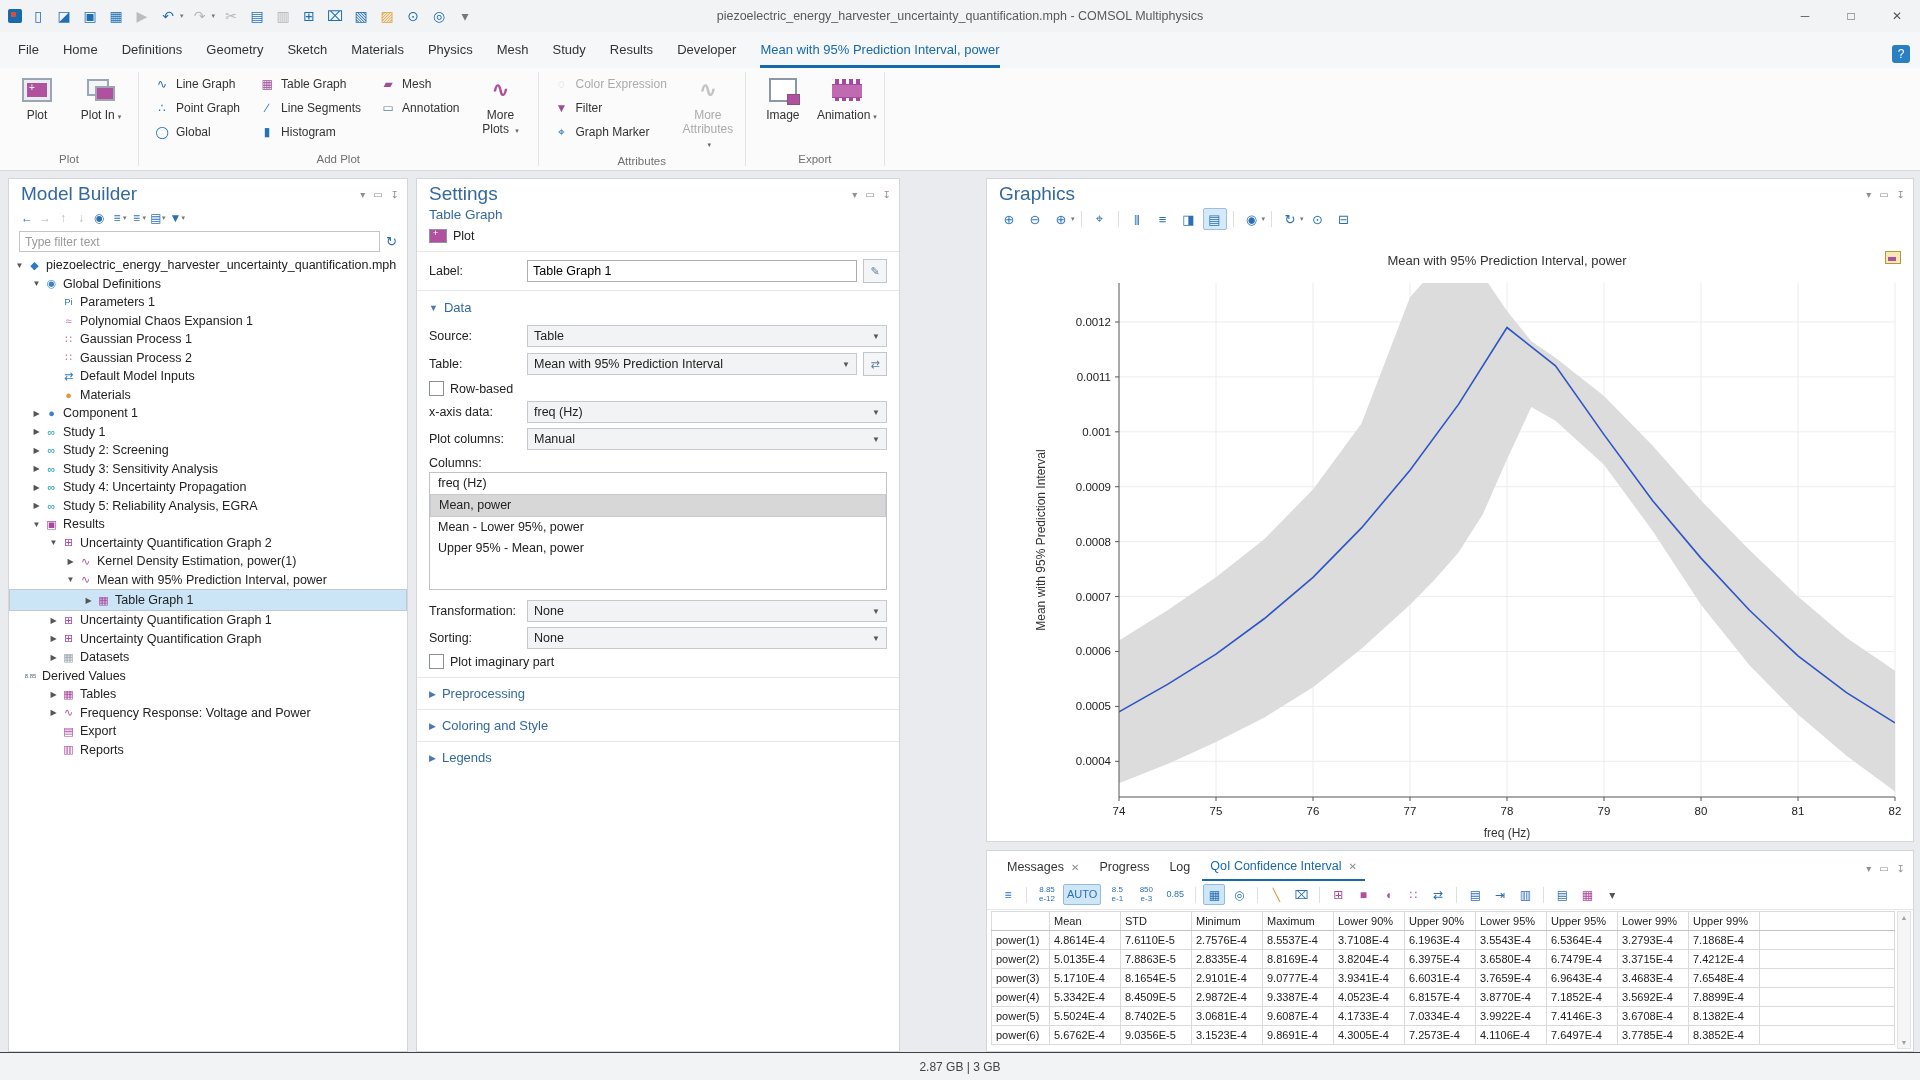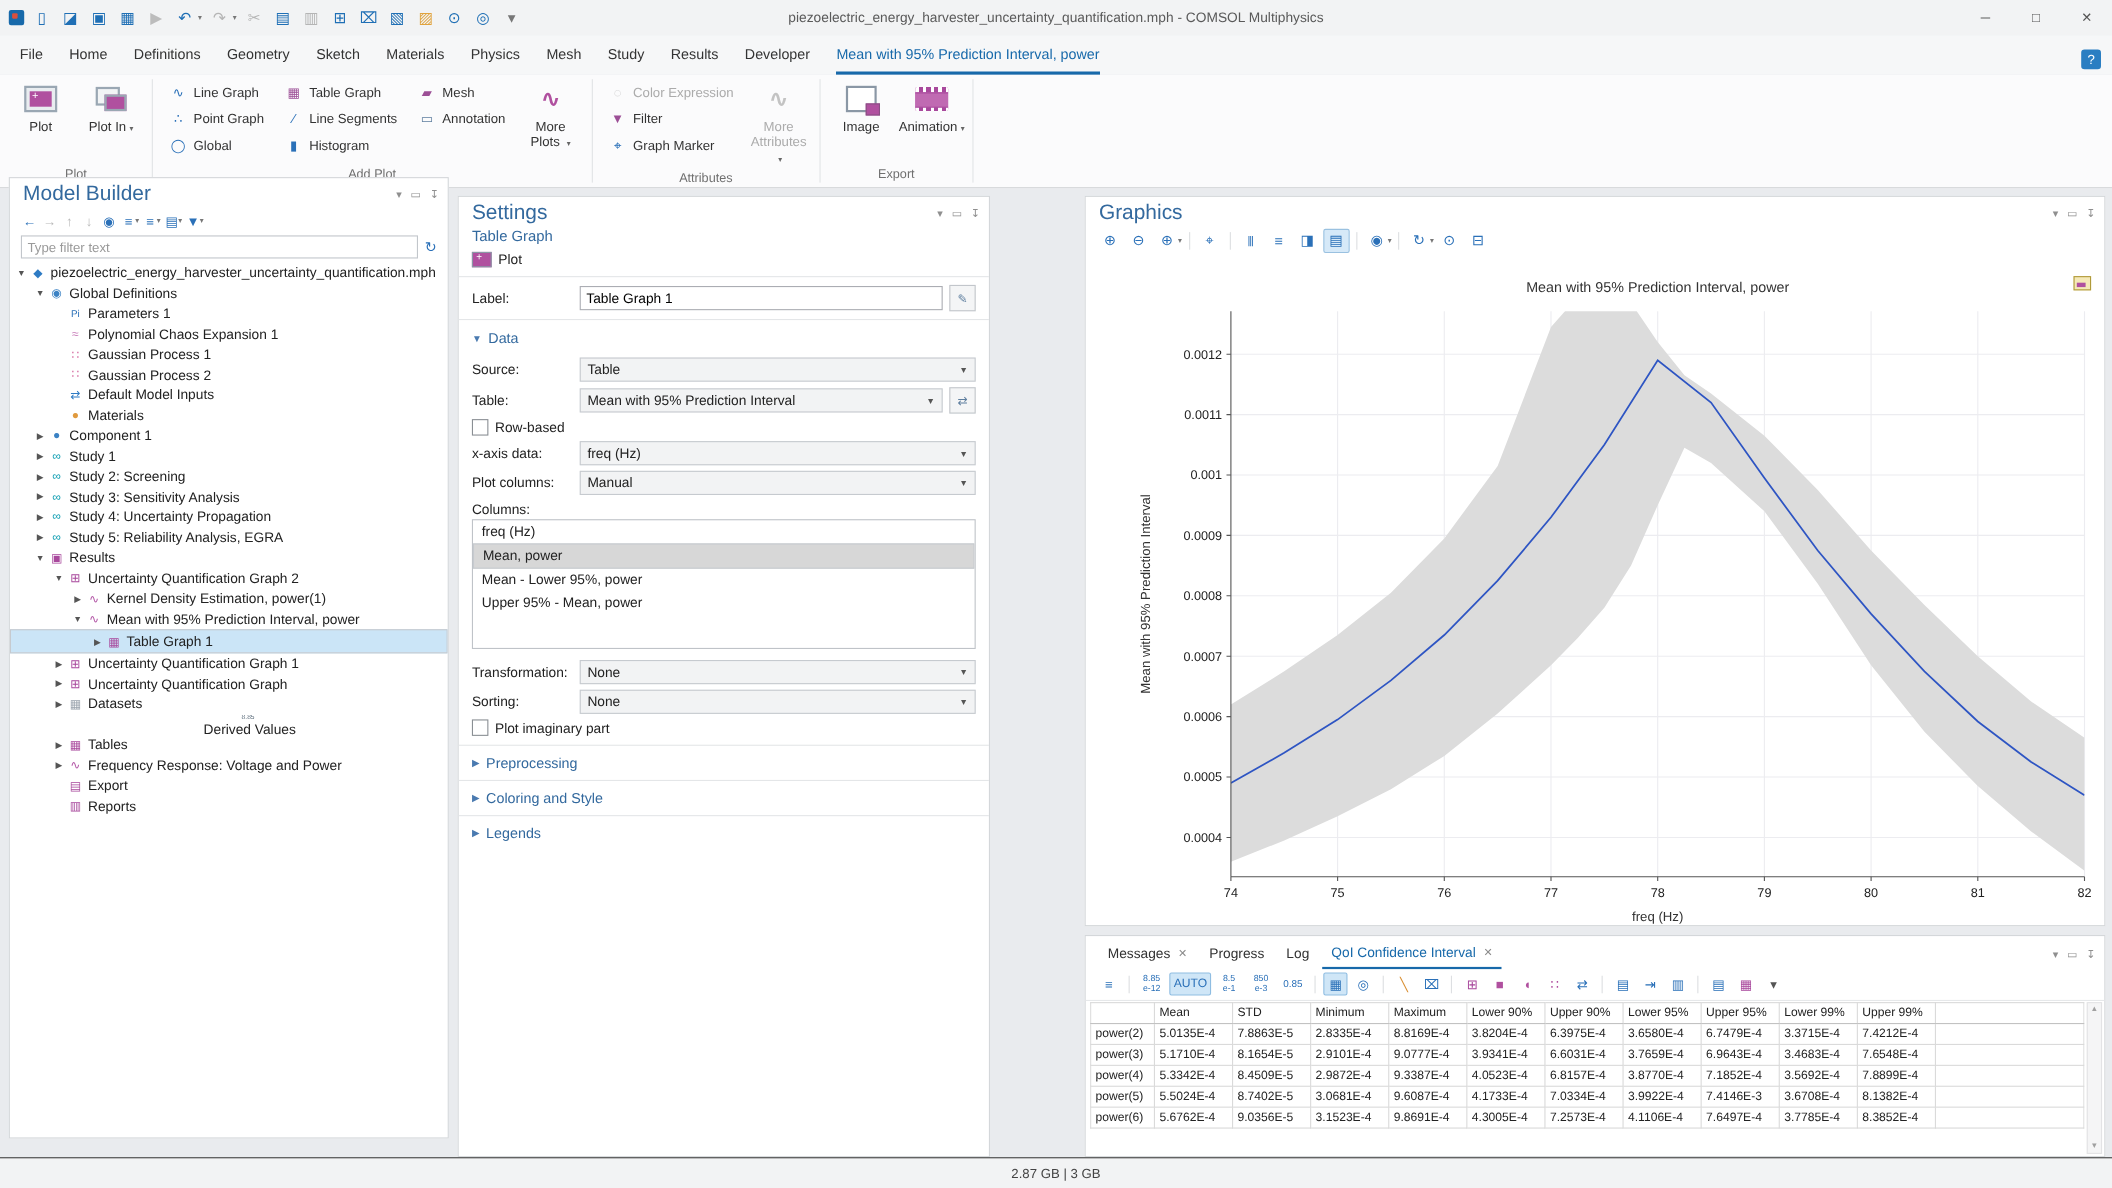--- a/index.html
+++ b/index.html
@@ -48,21 +48,21 @@
   .ic-film .strip{height:5px;background:repeating-linear-gradient(90deg,#fff 0 3px,#a8489c 3px 7px);}
   .ic-film .mid{height:12px;background:#c06ab2;border-top:1px solid #a8489c;border-bottom:1px solid #a8489c;}
   .sine{font-size:22px;color:#b0509f;font-weight:bold;}
   .sine.gray{color:#c3c3c3;}
   
   .panel{position:absolute;background:#fff;border:1px solid #d4d7da;box-sizing:border-box;}
   .phead{display:flex;align-items:center;padding:4px 8px 2px 12px;}
   .ptitle{color:#33699e;font-size:19px;}
   .pwin{margin-left:auto;display:flex;gap:8px;color:#8f8f8f;font-size:10px;align-items:center;}
   .pwin span{display:inline-block;}
-  #mb-panel{left:8px;top:161px;width:400px;height:874px;}
+  #mb-panel{left:8px;top:178px;width:400px;height:874px;}
   #settings-panel{left:416px;top:178px;width:484px;height:874px;}
   #graphics-panel{left:986px;top:178px;width:928px;height:664px;}
   #bottom-panel{left:986px;top:850px;width:928px;height:202px;}
   
   #mb-toolbar{display:flex;align-items:center;gap:2px;padding:2px 8px 4px 10px;}
   .mbi{display:inline-flex;align-items:center;justify-content:center;height:18px;min-width:16px;font-size:12px;}
   #mb-filter-row{display:flex;align-items:center;margin:0 10px 4px 10px;gap:6px;}
   #mb-filter{flex:1;height:19px;border:1px solid #c2c6cb;font-size:12px;padding:0 5px;color:#333;
     font-family:"Liberation Sans",sans-serif;}
   #mb-filter::placeholder{color:#9a9a9a;}
@@ -436,21 +436,21 @@
         <div class="trow" style="padding-left: 38px;">
           <span class="chv">▶</span>
           <span class="tico" style="color: rgb(168, 72, 156);">⊞</span>
           <span>Uncertainty Quantification Graph</span>
         </div>
         <div class="trow" style="padding-left: 38px;">
           <span class="chv">▶</span>
           <span class="tico" style="color: rgb(154, 163, 173);">▦</span>
           <span>Datasets</span>
         </div>
-        <div class="trow" style="padding-left: 38px; flex-direction: column;">
+        <div class="trow" style="">
           <span class="chv"></span>
           <span class="tico" style="color: rgb(90, 107, 122); font-size: 6px;">8.85</span>
           <span>Derived Values</span>
         </div>
         <div class="trow" style="padding-left: 38px;">
           <span class="chv">▶</span>
           <span class="tico" style="color: rgb(168, 72, 156);">▦</span>
           <span>Tables</span>
         </div>
         <div class="trow" style="padding-left: 38px;">
@@ -747,20 +747,34 @@
               <th>Lower 90%</th>
               <th>Upper 90%</th>
               <th>Lower 95%</th>
               <th>Upper 95%</th>
               <th>Lower 99%</th>
               <th>Upper 99%</th>
               <th></th>
             </tr>
           </thead>
           <tbody>
+            <tr>
+              <td>power(1)</td>
+              <td>4.8614E-4</td>
+              <td>7.6110E-5</td>
+              <td>2.7576E-4</td>
+              <td>8.5537E-4</td>
+              <td>3.7108E-4</td>
+              <td>6.1963E-4</td>
+              <td>3.5543E-4</td>
+              <td>6.5364E-4</td>
+              <td>3.2793E-4</td>
+              <td>7.1868E-4</td>
+              <td></td>
+            </tr>
             <tr>
               <td>power(2)</td>
               <td>5.0135E-4</td>
               <td>7.8863E-5</td>
               <td>2.8335E-4</td>
               <td>8.8169E-4</td>
               <td>3.8204E-4</td>
               <td>6.3975E-4</td>
               <td>3.6580E-4</td>
               <td>6.7479E-4</td>

